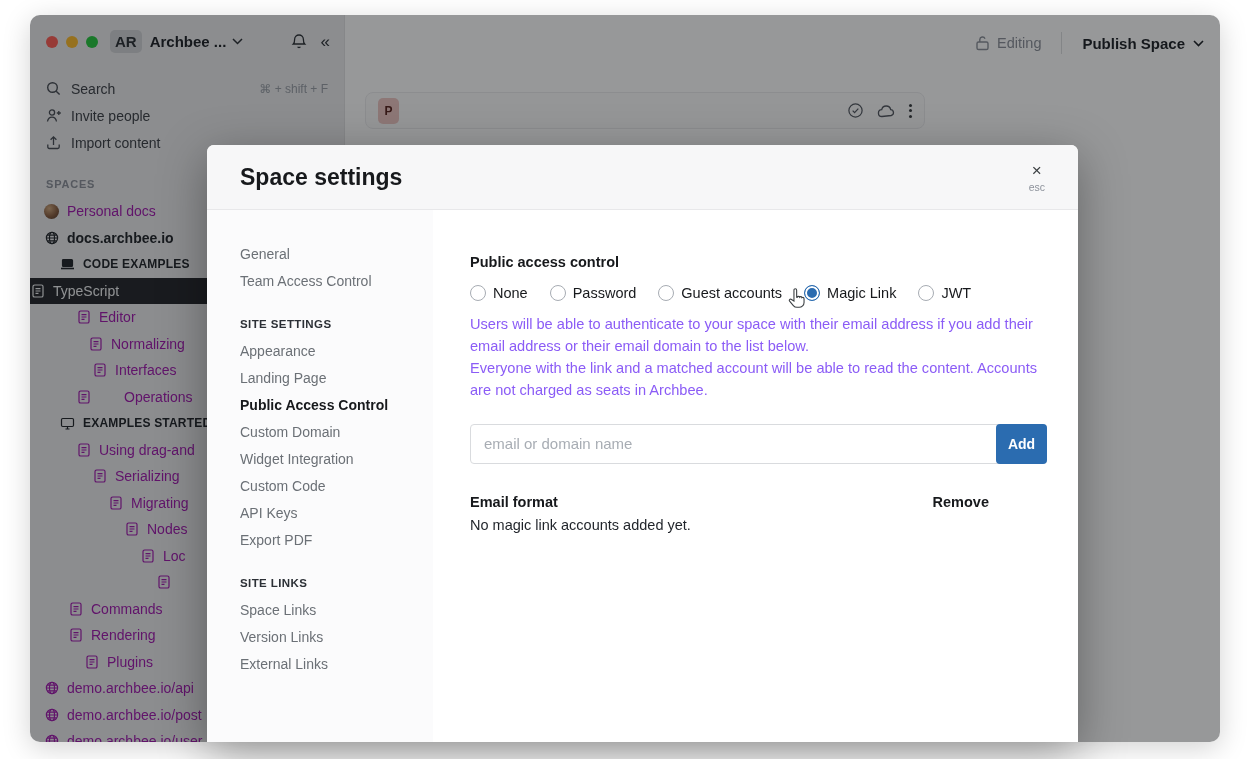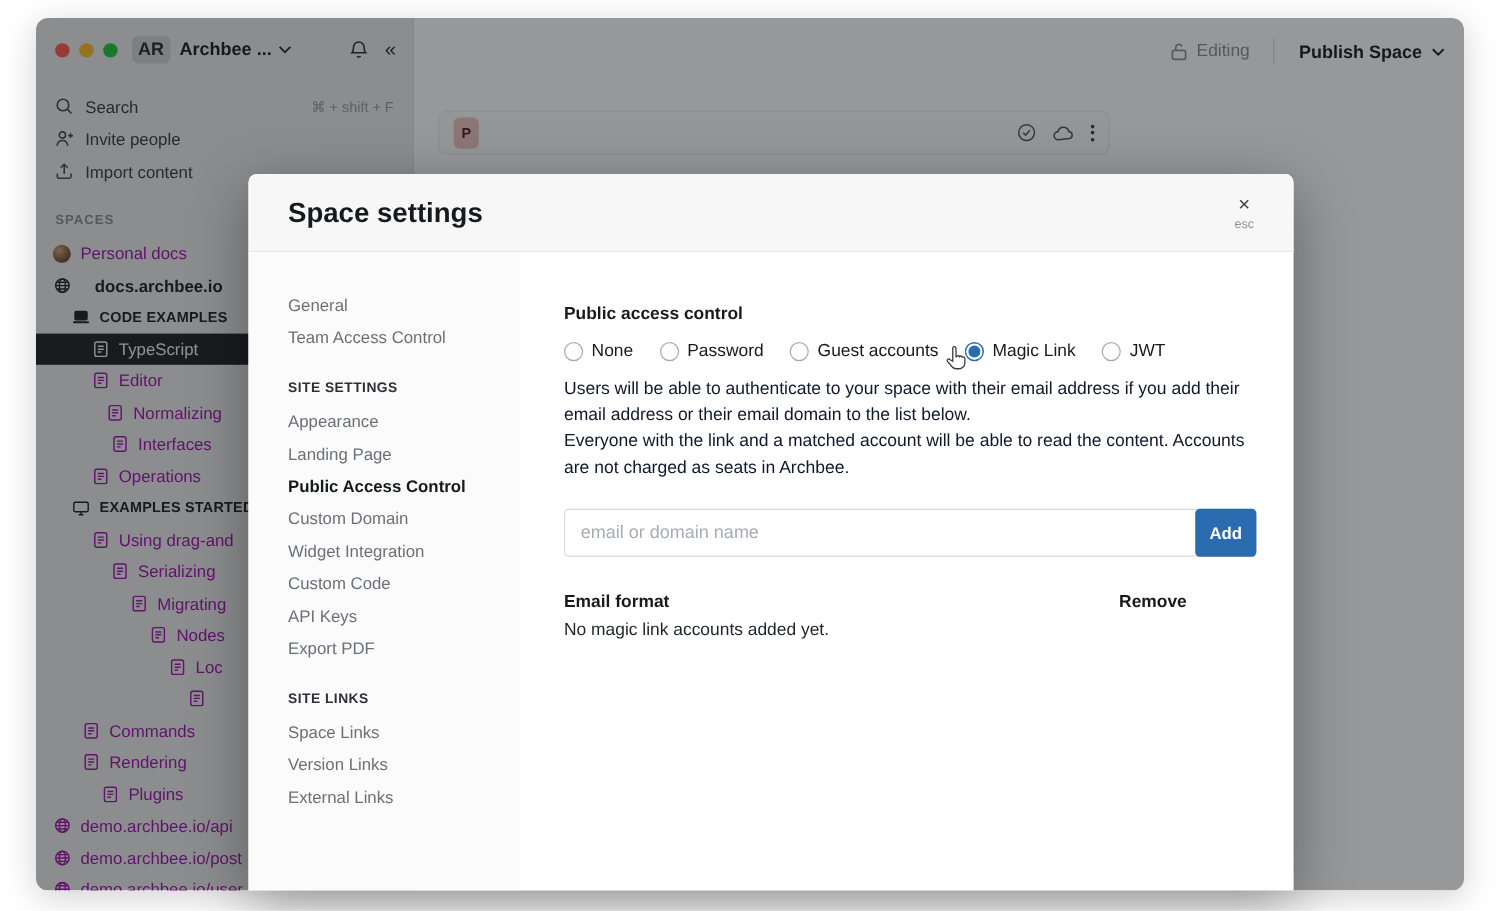--- a/index.html
+++ b/index.html
@@ -75,21 +75,21 @@
   .nav-item { font-size:14px; color:#6b7076; margin-bottom:10px; line-height:17px; white-space:nowrap; }
   .nav-item.header { margin-top:26px; font-size:11.5px; font-weight:bold; letter-spacing:.4px; color:#2c3036; }
   .nav-item.active { font-weight:bold; color:#17191c; }
 
   .modal-content { flex:1; padding:44px 33px 0 37px; }
   .pac-heading { font-size:14.5px; font-weight:bold; color:#17191c; }
   .radio-row { display:flex; align-items:center; gap:22px; margin-top:15px; }
   .radio { display:flex; align-items:center; gap:7px; font-size:14.5px; color:#17191c; }
   .radio-dot { width:16px; height:16px; border-radius:50%; border:1px solid #a7acb3; background:#fff; flex:none; }
   .radio.selected .radio-dot { border-color:#2b6cb0; background:#2b6cb0; box-shadow:inset 0 0 0 2px #fff; }
-  .pac-desc { margin-top:13px; width:578px; font-size:14.6px; line-height:1.5; color:#0f172a; }
+  .pac-desc { margin-top:13px; width:578px; font-size:14.6px; line-height:1.5; color:#8b5cf6; }
   .pac-desc p { margin:0; }
   .email-row { position:relative; margin-top:22px; width:577px; height:40px; }
   .email-input { width:100%; height:40px; border:1px solid #d9dbde; border-radius:4px; padding:0 60px 0 13px; font-size:15px; color:#17191c; font-family:inherit; outline:none; }
   .email-input::placeholder { color:#a8adb4; }
   .add-btn { position:absolute; right:0; top:0; height:40px; width:51px; background:#2b6cb0; color:#fff; font-size:14px; font-weight:bold; border:none; border-radius:4px; font-family:inherit; }
   .email-header { display:flex; justify-content:space-between; width:577px; margin-top:30px; font-size:14.5px; font-weight:bold; color:#17191c; }
   .email-header .remove { margin-right:58px; }
   .empty-state { margin-top:7px; font-size:14.5px; color:#1f2329; }
 
   
@@ -160,21 +160,21 @@
 
     <div class="tree">
 
     <div class="tree-item" data-icon="avatar" style="padding-left: 14px;">
           <span class="tree-icon">
             <span class="i-avatar"></span>
 
           </span>
           <span class="tree-label">Personal docs</span>
         </div>
-        <div class="tree-item bold" data-icon="globe" style="padding-left: 14px; gap: 12px;">
+        <div class="tree-item bold" data-icon="globe" style="padding-left: 14px;">
           <span class="tree-icon">
 
             <svg class="i-globe" width="14" height="14" viewBox="0 0 14 14">
               <circle cx="7" cy="7" r="5.6"></circle>
               <ellipse cx="7" cy="7" rx="2.5" ry="5.6"></ellipse>
               <path d="M1.6 7h10.8M2.3 4.2h9.4M2.3 9.8h9.4"></path>
             </svg>
 
           </span>
           <span class="tree-label">docs.archbee.io</span>
@@ -183,21 +183,21 @@
           <span class="tree-icon">
 
             <svg class="i-laptop" width="15" height="13" viewBox="0 0 15 13">
               <rect x="2.5" y="1.5" width="10" height="7" rx="1" fill="currentColor"></rect>
               <path d="M1 10.5h13" stroke-width="1.6"></path>
             </svg>
 
           </span>
           <span class="tree-label">CODE EXAMPLES</span>
         </div>
-        <div class="tree-item selected" data-icon="doc" style="padding-left: 46px; text-align: center;">
+        <div class="tree-item selected" data-icon="doc" style=" text-align: center;">
           <span class="tree-icon">
 
             <svg class="i-doc" width="12" height="14" viewBox="0 0 12 14">
               <rect x="1" y="1" width="10" height="12" rx="1.6"></rect>
               <path d="M3.5 4.6h5M3.5 7h5M3.5 9.4h3"></path>
             </svg>
           </span>
           <span class="tree-label">TypeScript</span>
         </div>
         <div class="tree-item" data-icon="doc" style="padding-left: 46px;">
@@ -223,21 +223,21 @@
         <div class="tree-item" data-icon="doc" style="padding-left: 62px;">
           <span class="tree-icon">
 
             <svg class="i-doc" width="12" height="14" viewBox="0 0 12 14">
               <rect x="1" y="1" width="10" height="12" rx="1.6"></rect>
               <path d="M3.5 4.6h5M3.5 7h5M3.5 9.4h3"></path>
             </svg>
           </span>
           <span class="tree-label">Interfaces</span>
         </div>
-        <div class="tree-item" data-icon="doc" style="padding-left: 46px;">
+        <div class="tree-item" data-icon="doc" style="padding-left: 46px; gap: 25px;">
           <span class="tree-icon">
 
             <svg class="i-doc" width="12" height="14" viewBox="0 0 12 14">
               <rect x="1" y="1" width="10" height="12" rx="1.6"></rect>
               <path d="M3.5 4.6h5M3.5 7h5M3.5 9.4h3"></path>
             </svg>
           </span>
           <span class="tree-label">Operations</span>
         </div>
         <div class="tree-item header tree-header" data-icon="monitor" style="padding-left: 30px;">

